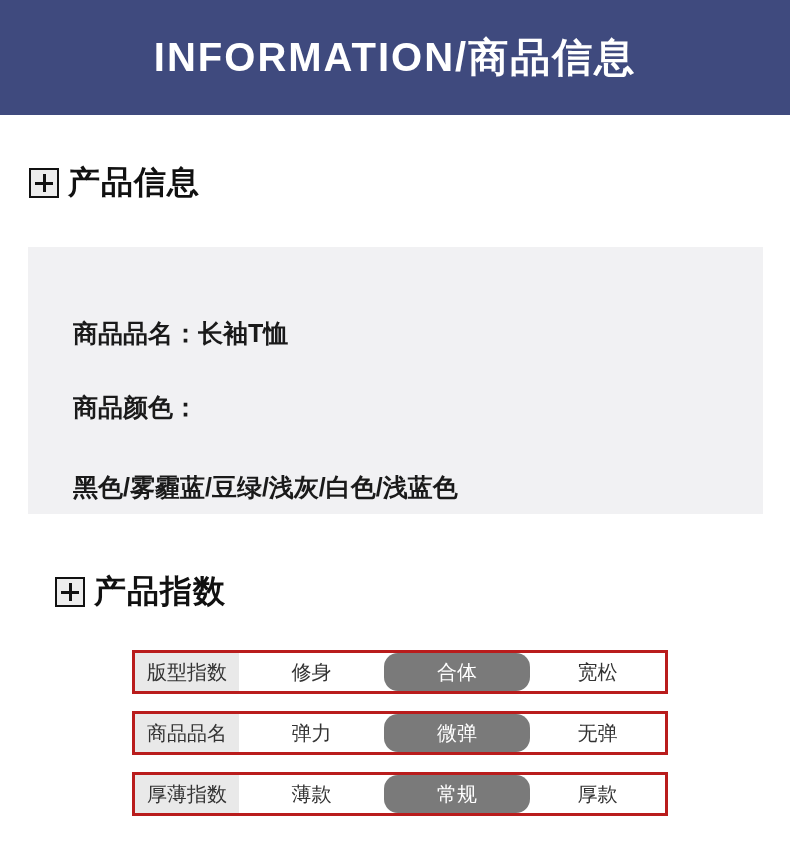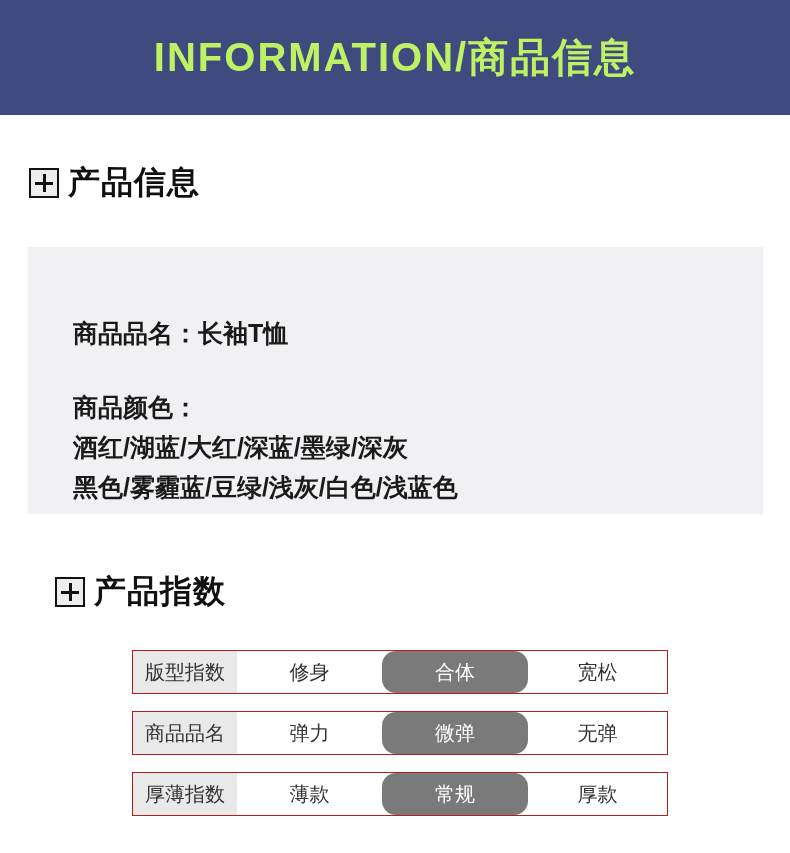--- a/index.html
+++ b/index.html
@@ -19,21 +19,21 @@
   
   .banner {
     width: 790px;
     height: 115px;
     background: #3f4a7e;
     display: flex;
     align-items: center;
     justify-content: center;
   }
   .banner-title {
-    color: #bef264;
+    color: #ffffff;
     font-size: 40px;
     font-weight: 600;
     letter-spacing: 2px;
     white-space: nowrap;
   }
 
   
   .section-head {
     display: flex;
     align-items: center;
@@ -96,21 +96,21 @@
   
   .idx-table {
     margin: 36px 0 0 132px;
     width: 536px;
   }
   .idx-row {
     display: flex;
     width: 536px;
     height: 44px;
     box-sizing: border-box;
-    border: 1px solid #b91c1c;
+    border: 3px solid #b91c1c;
     background: #ffffff;
   }
   .idx-row + .idx-row { margin-top: 17px; }
   .cell {
     display: flex;
     align-items: center;
     justify-content: center;
     font-size: 20px;
     font-weight: 500;
     color: #333333;
@@ -149,21 +149,21 @@
   </div>
 
   <div class="info-box">
     <div class="field-row">
       <span class="field-label">商品品名：</span>
       <span class="field-value">长袖T恤</span>
     </div>
     <div class="field-row">
       <span class="field-label">商品颜色：</span>
       <span class="field-value">
-        <span>酒红/湖蓝/大红/深蓝/墨绿/深灰</span><br>
+        <br>
         <span>黑色/雾霾蓝/豆绿/浅灰/白色/浅蓝色</span>
       </span>
     </div>
   </div>
 
   <div class="section-head second">
     <span class="plus-box">
       <span class="bar-h"></span>
         <span class="bar-v"></span>
     </span>

